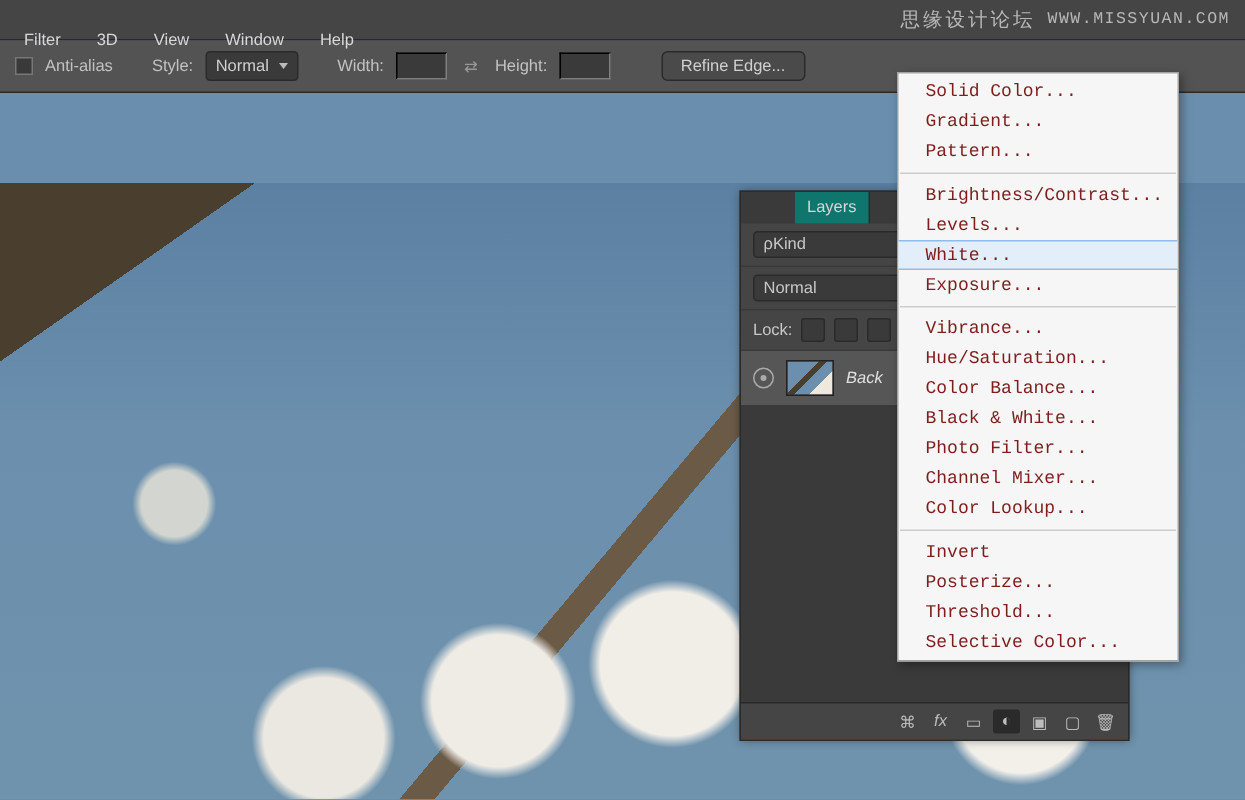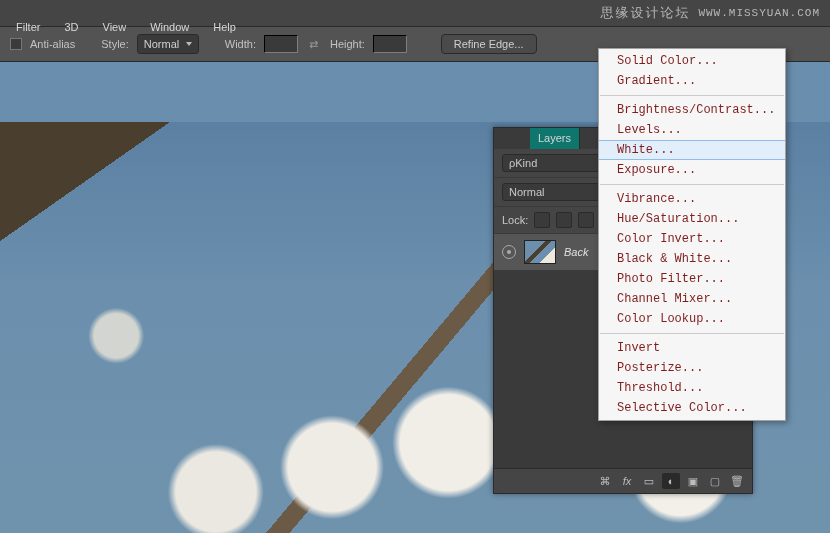--- a/index.html
+++ b/index.html
@@ -286,29 +286,30 @@
     <div class="bicon" style="background:#2a2a2a; border-radius:2px;">◐</div>
     <div class="bicon">▣</div>
     <div class="bicon">▢</div>
     <div class="bicon">🗑</div>
   </div>
 </div>
 
 <div class="popup" id="popup">
     <div class="item">Solid Color...</div>
     <div class="item">Gradient...</div>
+    <div class="item">Pattern...</div>
     <div class="sep"></div>
     <div class="item">Brightness/Contrast...</div>
     <div class="item">Levels...</div>
     <div class="item sel">White...</div>
     <div class="item">Exposure...</div>
     <div class="sep"></div>
     <div class="item">Vibrance...</div>
     <div class="item">Hue/Saturation...</div>
-    <div class="item">Color Invert...</div>
+    <div class="item">Color Balance...</div>
     <div class="item">Black &amp; White...</div>
     <div class="item">Photo Filter...</div>
     <div class="item">Channel Mixer...</div>
     <div class="item">Color Lookup...</div>
     <div class="sep"></div>
     <div class="item">Invert</div>
     <div class="item">Posterize...</div>
     <div class="item">Threshold...</div>
     <div class="item">Selective Color...</div>
   </div>

